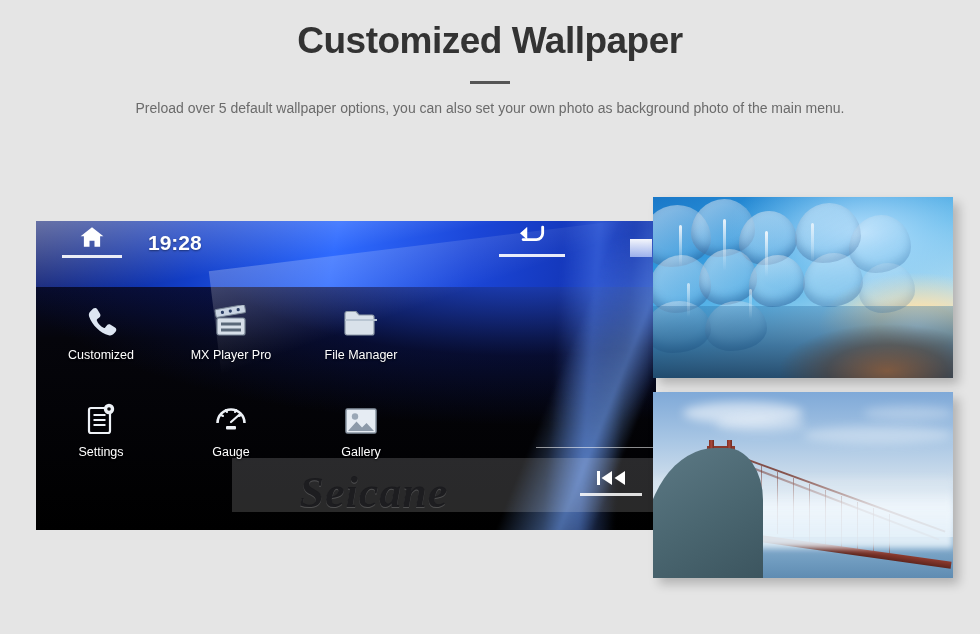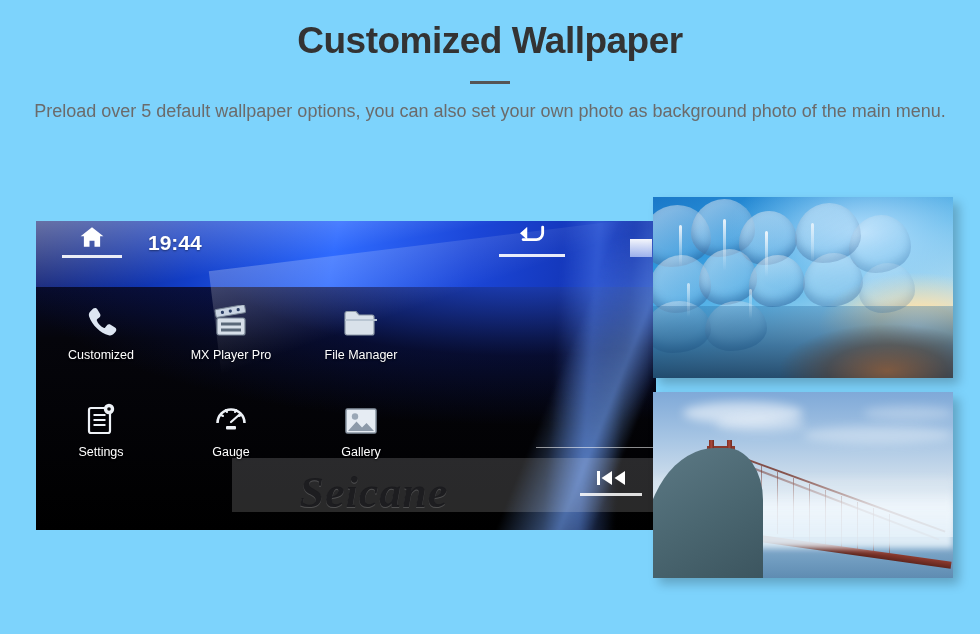--- a/index.html
+++ b/index.html
@@ -3,40 +3,40 @@
 <meta charset="utf-8">
 <style>
   * { box-sizing: border-box; margin: 0; padding: 0; }
   html, body {
     width: 980px; height: 634px;
     background: #ffffff;
     font-family: "Liberation Sans", sans-serif;
     overflow: hidden;
   }
 
-  .page { position: relative; width: 980px; height: 634px; background:#7dd3fc; }
+  .page { position: relative; width: 980px; height: 634px; background:#e5e5e5; }
 
   
   .header { width: 100%; padding-top: 20px; text-align: center; }
   .page-title {
     font-size: 37px;
     font-weight: bold;
     color: #333333;
     letter-spacing: -0.5px;
     line-height: 1.15;
   }
   .title-divider {
     width: 40px; height: 3px;
     background: #555;
     margin: 18px auto 0 auto;
   }
   .subtitle {
     margin: 14px auto 0 auto;
     width: 920px;
-    font-size: 18px;
+    font-size: 14px;
     color: #6b6b6b;
     line-height: 1.45;
     font-weight: 400;
   }
 
   
   .headunit {
     position: absolute;
     left: 36px; top: 221px;
     width: 620px; height: 309px;
@@ -267,21 +267,21 @@
 
     <div class="hu-statusbar">
       <div class="hu-home">
         <span>
           <svg viewBox="0 0 24 24" fill="#ffffff">
               <path d="M12 3 1.5 11.2h3V21h5.2v-5.6h4.6V21h5.2v-9.8h3L12 3z"></path>
             </svg>
         </span>
         <span class="btn-underline"></span>
       </div>
-      <div class="hu-time">19:44</div>
+      <div class="hu-time">19:28</div>
       <div class="hu-back">
         <span>
           <svg viewBox="0 0 36 26" fill="none" stroke="#ffffff" stroke-width="3.2">
             <path d="M30 3v7a7 7 0 0 1-7 7H8" stroke-linecap="round"></path>
             <path d="M13 10 6 17l7 7" fill="#ffffff" stroke="none" transform="translate(-0.5,-7)"></path>
             <path d="M12.5 3.2 4.5 10l8 6.8z" fill="#ffffff" stroke="none"></path>
           </svg>
         </span>
         <span class="btn-underline"></span>
       </div>

